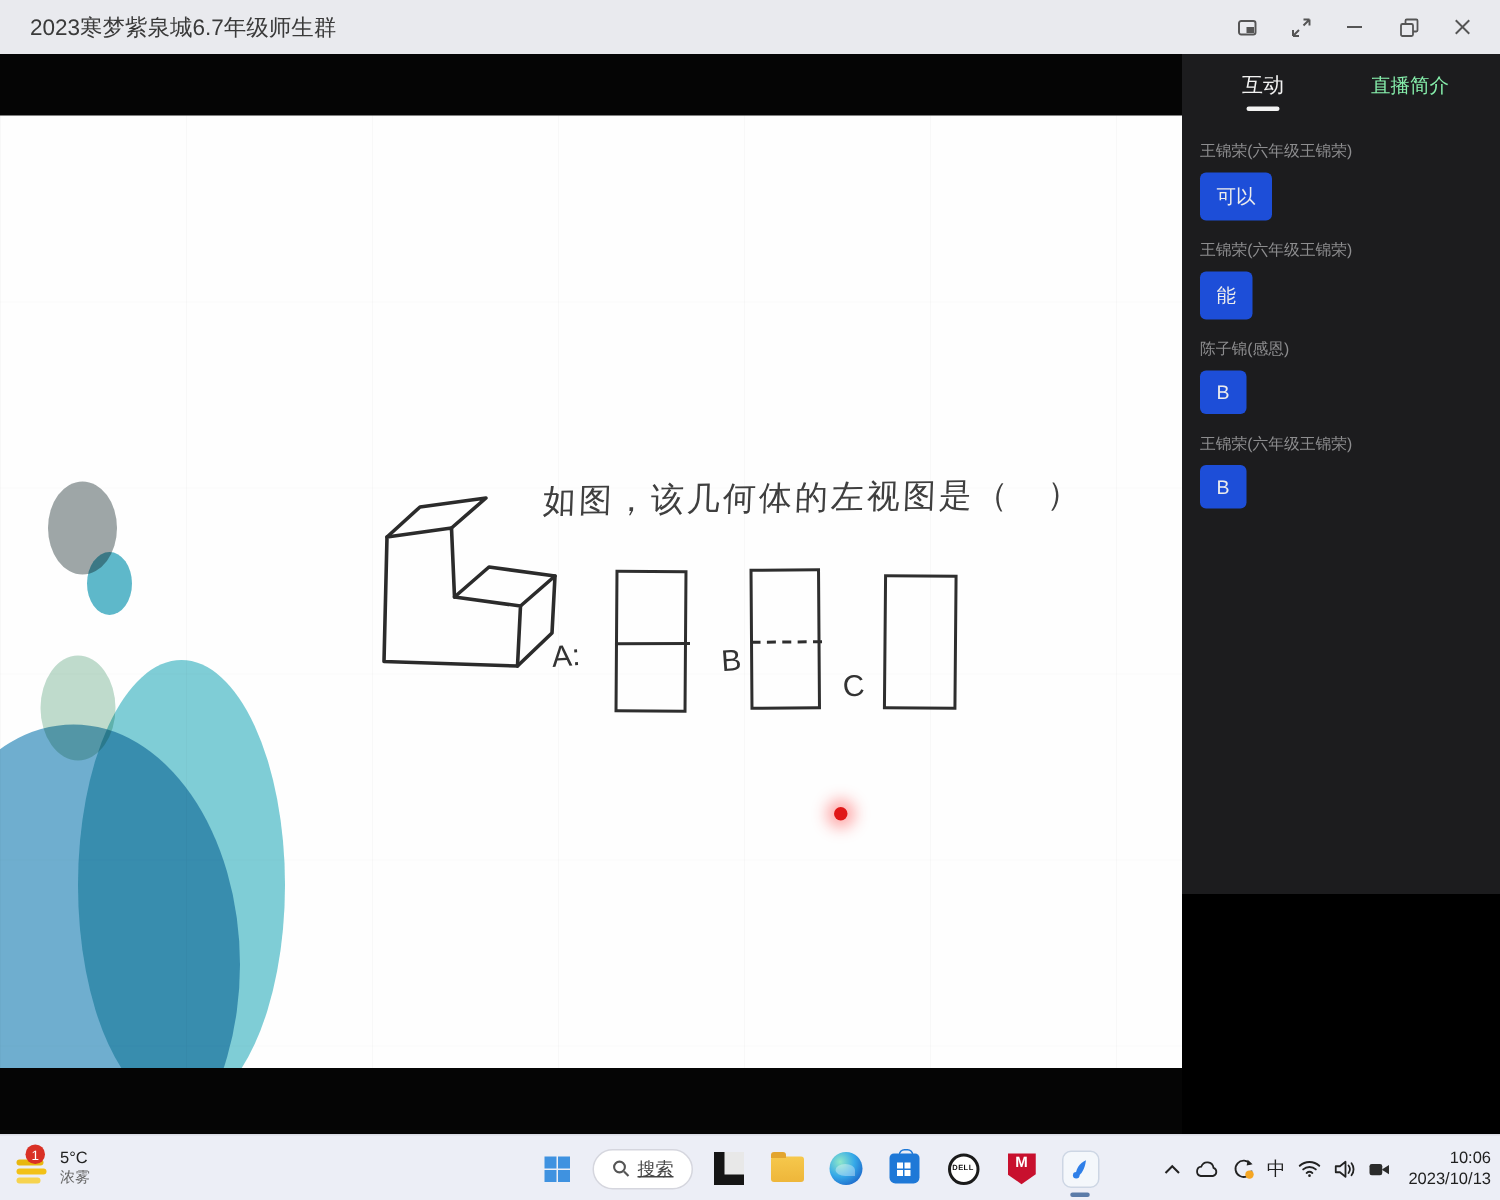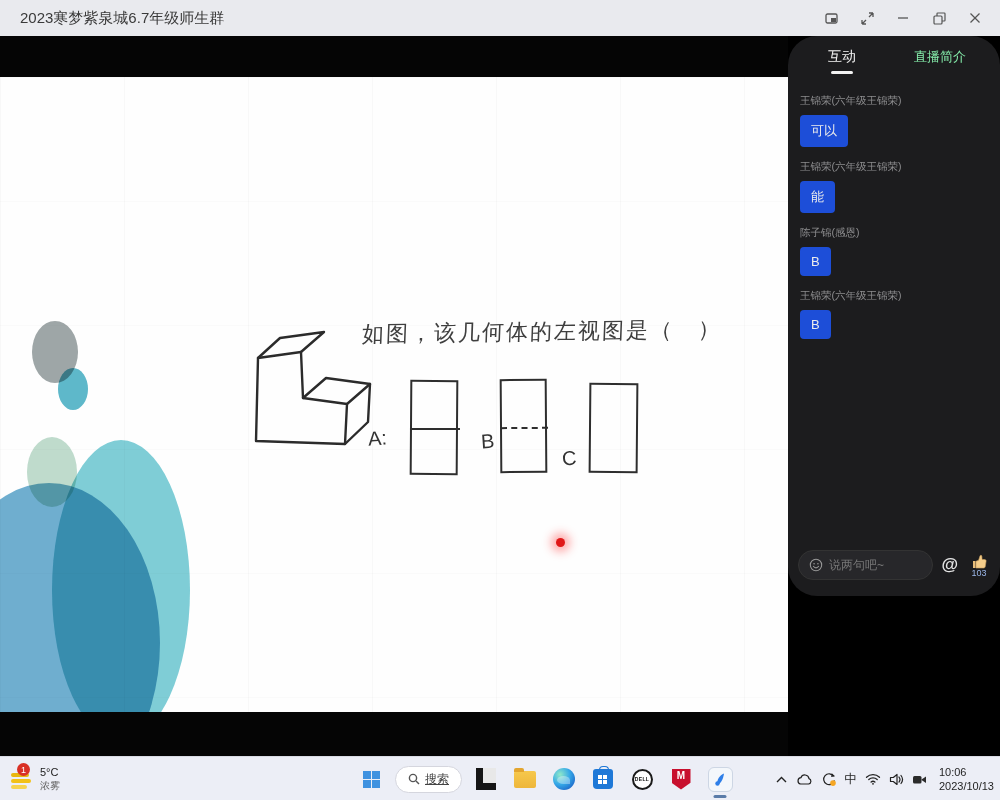--- a/index.html
+++ b/index.html
@@ -45,21 +45,21 @@
   .rect-a { left:410px; top:303px; width:48px; height:95px; transform:rotate(.4deg); }
   .rect-a .divider { position:absolute; left:-2px; right:-4px; top:46px; border-top:2.2px solid #2e2e2e; transform:rotate(-.6deg); }
   .rect-b { left:500px; top:302px; width:47px; height:94px; transform:rotate(-.4deg); }
   .rect-b .divider { position:absolute; left:-1px; right:-3px; top:46px; border-top:2.2px dashed #2e2e2e; }
   .rect-c { left:589px; top:306px; width:49px; height:90px; transform:rotate(.5deg); }
 
   .laser { position:absolute; left:556px; top:461px; width:9px; height:9px; border-radius:50%;
     background:#e01818; box-shadow:0 0 10px 5px rgba(255,40,40,.4); }
 
   
-  .sidebar { position:relative; width:212px; height:560px; background:#1c1c1e; display:flex; flex-direction:column;border-radius:29px; }
+  .sidebar { position:relative; width:212px; height:560px; background:#1c1c1e; display:flex; flex-direction:column; }
   .tabs { display:flex; align-items:flex-start; padding:12px 0 0 40px; gap:58px; height:44px; }
   .tab { display:flex; flex-direction:column; align-items:center; cursor:default; }
   .tab .lbl-active { color:#f2f2f2; font-size:14px; }
   .tab .lbl-idle { color:#86efac; font-size:13px; }
   .tab-underline { width:22px; height:3px; border-radius:2px; background:#f2f2f2; margin-top:5px; }
 
   .welcome { margin:12px 10px 0 10px; width:152px; background:#33270f; border:1px solid #9a7430;
     border-radius:4px; padding:5px 7px; color:#e8a843; font-size:11px; white-space:nowrap; overflow:hidden; }
 
   .messages { padding:14px 12px 0 12px; flex:1; overflow:hidden; }
@@ -119,21 +119,21 @@
     display:flex; align-items:flex-start; justify-content:center; }
   .icon-mcafee span { color:#fff; font-size:10px; font-weight:bold; line-height:14px; }
   .icon-liveapp { width:25px; height:25px; background:#f4f7fb; border-radius:6px; border:1px solid #cdd6e4;
     display:flex; align-items:center; justify-content:center; }
   .active-bar { position:absolute; bottom:-4px; left:50%; transform:translateX(-50%);
     width:13px; height:3px; border-radius:2px; background:#5a7ba8; }
 
   .tray { position:absolute; right:6px; top:0; height:44px; display:flex; align-items:center; gap:8px; }
   .tray-ic { display:flex; align-items:center; justify-content:center; }
   .ime { font-size:12.5px; color:#1f1f1f; }
-  .clock { line-height:1.3; margin-left:4px; }
+  .clock { text-align:right; line-height:1.3; margin-left:4px; }
   .clock .t { font-size:11px; color:#1f1f1f; }
   .clock .d { font-size:11px; color:#1f1f1f; }
 </style>
 </head>
 <body>
 
 <div class="titlebar">
   <span class="title">2023寒梦紫泉城6.7年级师生群</span>
   <div class="win-controls">
     <div class="win-btn">
@@ -227,39 +227,20 @@
       <div class="msg">
         <div class="user">陈子锦(感恩)</div>
         <div class="bubble">B</div>
       </div>
       <div class="msg">
         <div class="user">王锦荣(六年级王锦荣)</div>
         <div class="bubble">B</div>
       </div>
     </div>
 
-    <div class="input-row">
-      <div class="chat-input">
-        <svg width="14" height="14" viewBox="0 0 16 16">
-            <circle cx="8" cy="8" r="6.5" fill="none" stroke="#999" stroke-width="1.2"></circle>
-            <circle cx="5.8" cy="6.5" r=".9" fill="#999"></circle>
-            <circle cx="10.2" cy="6.5" r=".9" fill="#999"></circle>
-            <path d="M5 9.5c.8 1.2 2 1.8 3 1.8s2.2-.6 3-1.8" stroke="#999" fill="none" stroke-width="1.2" stroke-linecap="round"></path>
-          </svg>
-        <span class="ph">说两句吧~</span>
-      </div>
-      <span class="at-icon">@</span>
-      <div class="like">
-        <svg width="18" height="18" viewBox="0 0 18 18">
-            <path d="M3 16V9h2.5v7H3z" fill="#e8bd7a"></path>
-            <path d="M6 16V9.3l2.6-1 1.4-4.4c.3-.9 1.7-.8 1.8.2l.3 3.4h2.6c.9 0 1.5.8 1.4 1.6l-.9 5.7c-.1.7-.8 1.2-1.5 1.2H6z" fill="#f5cd8a" stroke="#c9a05e" stroke-width=".6"></path>
-          </svg>
-        <span class="like-count">103</span>
-      </div>
-    </div>
   </div>
 </div>
 
 <div class="taskbar">
 
   <div class="weather">
     <div class="w-icon">
       <div class="w-bar"></div>
         <div class="w-bar"></div>
         <div class="w-bar"></div>

